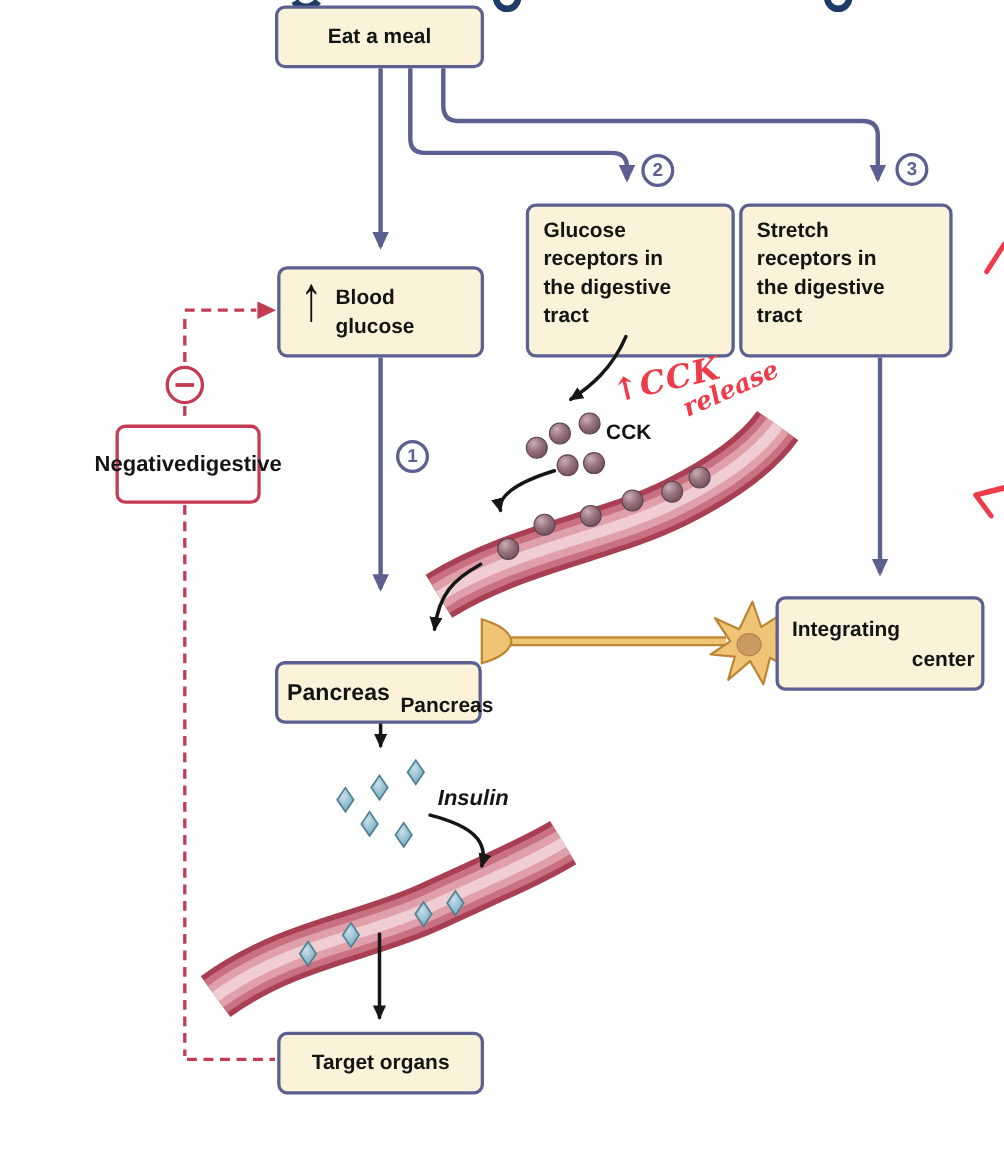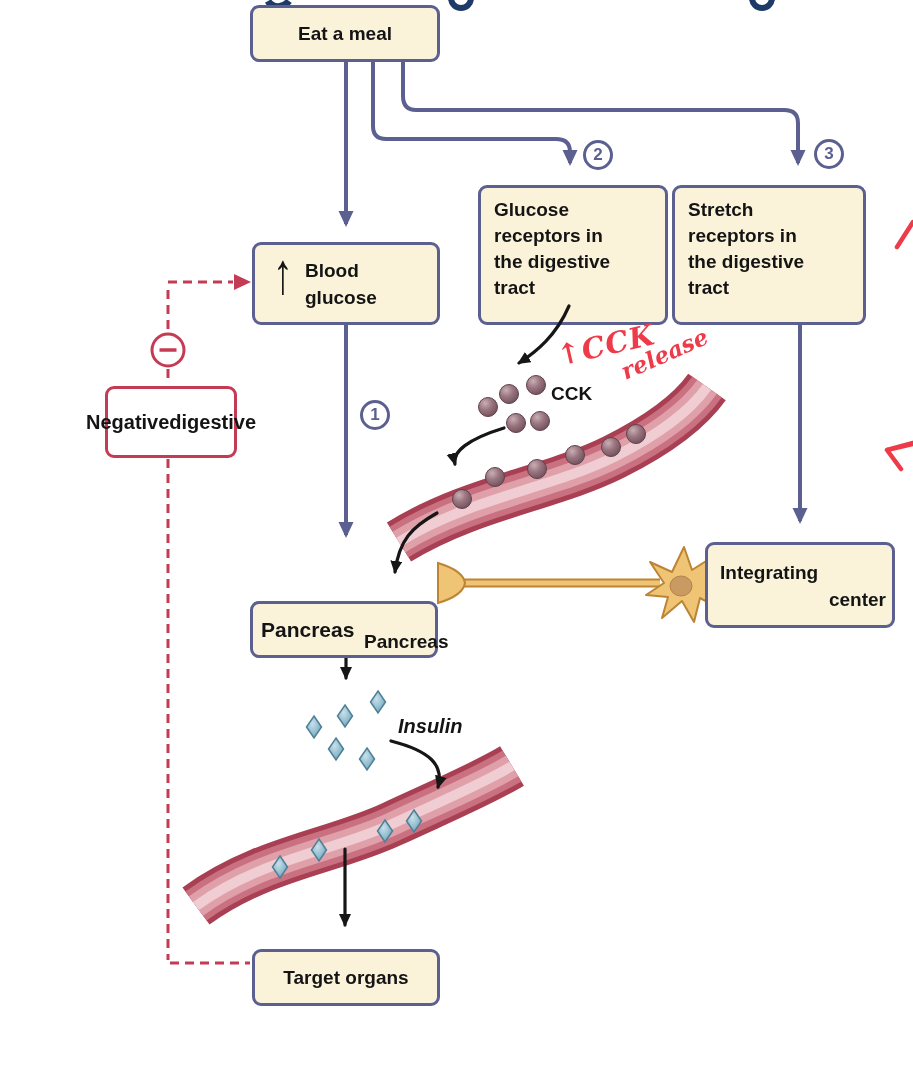--- a/index.html
+++ b/index.html
@@ -176,21 +176,21 @@
 
   <div class="box" id="pancreas-box" style="left:250px;top:557px;width:188px;height:57px;">
     <span>Pancreas</span>
   </div>
 
   <div class="box" id="integrating-box" style="left:705px;top:542px;width:190px;height:86px;">
     <span style="display:block;">Integrating</span>
     <span style="display:block;text-align:right;">center</span>
   </div>
 
-  <div class="box box--center" style="left:252px;top:938px;width:188px;height:57px;margin-top:11px;">
+  <div class="box box--center" style="left:252px;top:938px;width:188px;height:57px;">
     <span>Target organs</span>
   </div>
 
   <div class="num" style="left:360px;top:400px;">
     <span>1</span>
   </div>
   <div class="num" style="left:583px;top:140px;">
     <span>2</span>
   </div>
   <div class="num" style="left:814px;top:139px;">

